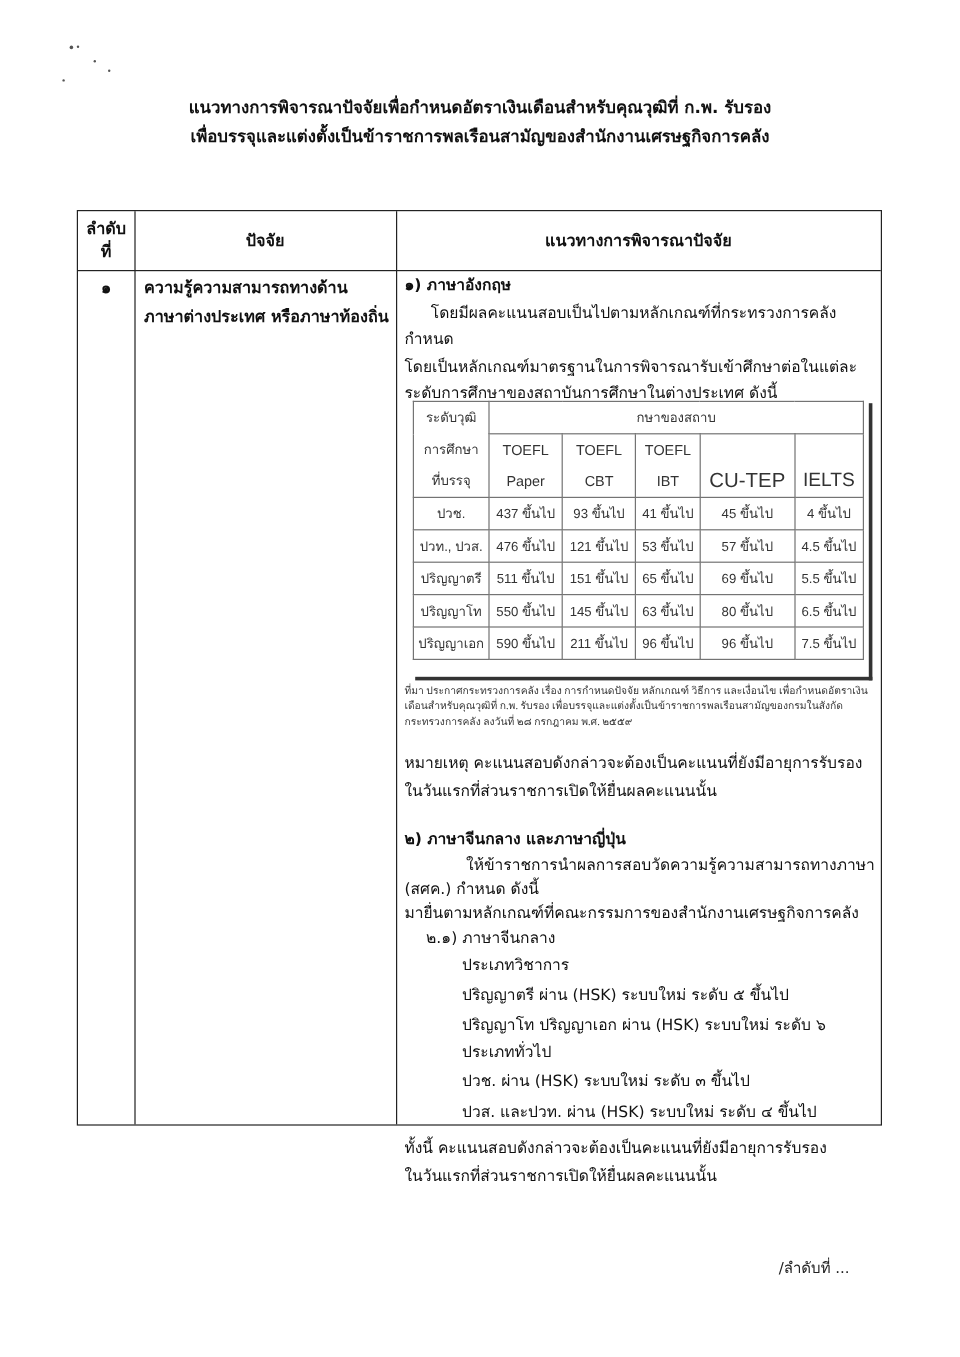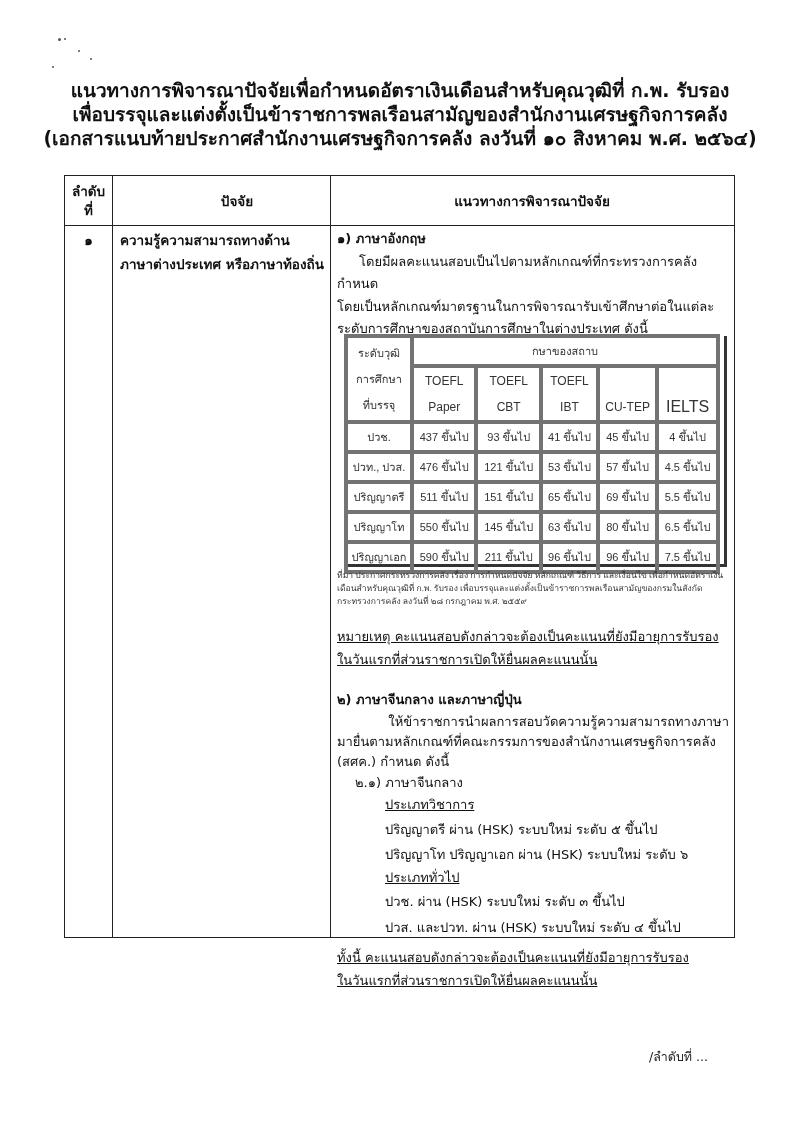--- a/index.html
+++ b/index.html
@@ -1,69 +1,68 @@
 <!DOCTYPE html>
 <html><head>
 <meta charset="utf-8">
 <style>
   html, body { margin: 0; padding: 0; background: #ffffff; }
   body { width: 800px; height: 1131px; position: relative; overflow: hidden;
          font-family: "DejaVu Sans", "Liberation Sans", sans-serif; color: #111; }
   .speck { position: absolute; background: #555; border-radius: 50%; }
   .title { position: absolute; left: 0; width: 800px; top: 78px; text-align: center;
-           font-size: 19px; font-weight: bold; line-height: 24px; }
+           font-size: 14px; font-weight: bold; line-height: 24px; }
   .outer { position: absolute; left: 64px; top: 175px; width: 671px; height: 763px;
            border: 1.6px solid #222; box-sizing: border-box; }
   .vline { position: absolute; top: 0; bottom: 0; width: 0; border-left: 1.4px solid #222; }
   .hline { position: absolute; left: 0; right: 0; height: 0; border-top: 1.6px solid #222; }
   .hdr { position: absolute; top: 0; height: 50px; display: flex; align-items: center;
          justify-content: center; text-align: center; font-weight: bold; font-size: 13.5px; line-height: 19px; }
   .cell-txt { position: absolute; font-size: 13.5px; line-height: 24px; font-weight: bold; }
   .content { position: absolute; left: 272px; top: 52px; width: 392px; font-size: 13px; line-height: 22.5px; }
   .content p { margin: 0; }
   .ind { text-indent: 22px; }
   .bold { font-weight: bold; }
-  .u { text-decoration: underline; }
+  .u { }
   .inner { position: absolute; left: 279px; top: 158px; width: 376px; border-collapse: collapse;
            font-family: "Liberation Sans Narrow", "Liberation Sans", sans-serif; font-size: 11px; color: #333; }
-  .inner td { border: 4px solid #737373; text-align: center; padding: 0; height: 26px; }
+  .inner td { border: 1px solid #737373; text-align: center; padding: 0; height: 26px; }
   .inner .lvl { width: 62px; }
   .inner .hrow td { height: 26px; }
   .inner-shadow { position: absolute; left: 281px; top: 160px; width: 378px; height: 228px;
                   border-right: 3px solid #333; border-bottom: 3px solid #333; }
   .note { font-size: 8.6px; line-height: 13px; color: #333; margin-top: 6px; font-family: Liberation Serif, serif; }
   .footer { position: absolute; right: 92px; top: 1047px; font-size: 12.5px; color: #222; }
 </style>
 </head>
 <body>
 
 <div class="speck" style="left:58px;top:38px;width:3px;height:3px;"></div>
 <div class="speck" style="left:64px;top:38px;width:2px;height:2px;"></div>
 <div class="speck" style="left:78px;top:50px;width:2px;height:2px;"></div>
 <div class="speck" style="left:90px;top:58px;width:2px;height:2px;"></div>
 <div class="speck" style="left:52px;top:66px;width:2px;height:2px;"></div>
 
 <div class="title">
   <div>แนวทางการพิจารณาปัจจัยเพื่อกำหนดอัตราเงินเดือนสำหรับคุณวุฒิที่ ก.พ. รับรอง</div>
   <div>เพื่อบรรจุและแต่งตั้งเป็นข้าราชการพลเรือนสามัญของสำนักงานเศรษฐกิจการคลัง</div>
-  <div>(เอกสารแนบท้ายประกาศสำนักงานเศรษฐกิจการคลัง ลงวันที่ ๑๐  สิงหาคม พ.ศ. ๒๕๖๔)</div>
 </div>
 
 <div class="outer">
   <div class="vline" style="left:47px;"></div>
   <div class="vline" style="left:265px;"></div>
   <div class="hline" style="top:49px;"></div>
 
   <div class="hdr" style="left:0;width:47px;">
     <div>
       <div>ลำดับ</div>
       <div>ที่</div>
     </div>
   </div>
-  <div class="hdr" style="left:63px;width:218px;">ปัจจัย</div>
+  <div class="hdr" style="left:47px;width:218px;">ปัจจัย</div>
   <div class="hdr" style="left:265px;width:404px;">แนวทางการพิจารณาปัจจัย</div>
 
   <div class="cell-txt" style="left:0;width:47px;top:52px;text-align:center;">๑</div>
   <div class="cell-txt" style="left:55px;top:52px;width:210px;">
     <div>ความรู้ความสามารถทางด้าน</div>
     <div>ภาษาต่างประเทศ หรือภาษาท้องถิ่น</div>
   </div>
 
   <div class="content">
     <p class="bold">๑) ภาษาอังกฤษ</p>
@@ -89,21 +88,21 @@
             <div>Paper</div>
           </td>
       <td rowspan="2" style="font-size:12px;line-height:26px;">
             <div>TOEFL</div>
             <div>CBT</div>
           </td>
       <td rowspan="2" style="font-size:12px;line-height:26px;">
             <div>TOEFL</div>
             <div>IBT</div>
           </td>
-      <td rowspan="2" style="font-size:12px;vertical-align:bottom;line-height:26px;">
+      <td rowspan="2" style="font-size:17px;vertical-align:bottom;line-height:26px;">
             <div>CU-TEP</div>
           </td>
       <td rowspan="2" style="font-size:16px;vertical-align:bottom;line-height:26px;">
             <div>IELTS</div>
           </td>
     </tr>
     <tr></tr>
     <tr>
       <td>ปวช.</td>
       <td>437 ขึ้นไป</td>
@@ -146,22 +145,22 @@
     </tr>
   </tbody>
     </table>
 
   <div class="content" style="top:393px;">
     <p class="note" style="margin-top:0;">ที่มา ประกาศกระทรวงการคลัง เรื่อง การกำหนดปัจจัย หลักเกณฑ์ วิธีการ และเงื่อนไข เพื่อกำหนดอัตราเงินเดือนสำหรับคุณวุฒิที่ ก.พ. รับรอง เพื่อบรรจุและแต่งตั้งเป็นข้าราชการพลเรือนสามัญของกรมในสังกัดกระทรวงการคลัง ลงวันที่ ๒๘ กรกฎาคม พ.ศ. ๒๕๕๙</p>
     <p class="u bold" style="margin-top:18px;font-weight:normal;">หมายเหตุ  คะแนนสอบดังกล่าวจะต้องเป็นคะแนนที่ยังมีอายุการรับรอง</p>
     <p class="u">ในวันแรกที่ส่วนราชการเปิดให้ยื่นผลคะแนนนั้น</p>
     <p class="bold" style="margin-top:18px;">๒) ภาษาจีนกลาง และภาษาญี่ปุ่น</p>
     <p class="ind" style="line-height:20px;text-align:right;">ให้ข้าราชการนำผลการสอบวัดความรู้ความสามารถทางภาษา</p>
+    <p style="line-height:20px;">(สศค.) กำหนด ดังนี้</p>
     <p style="line-height:20px;">มายื่นตามหลักเกณฑ์ที่คณะกรรมการของสำนักงานเศรษฐกิจการคลัง</p>
-    <p style="line-height:20px;">(สศค.) กำหนด ดังนี้</p>
     <p style="padding-left:18px;">๒.๑) ภาษาจีนกลาง</p>
     <p class="u" style="padding-left:48px;">ประเภทวิชาการ</p>
     <p style="padding-left:48px;line-height:26px;">ปริญญาตรี ผ่าน (HSK) ระบบใหม่ ระดับ ๕ ขึ้นไป</p>
     <p style="padding-left:48px;line-height:24px;">ปริญญาโท ปริญญาเอก ผ่าน (HSK) ระบบใหม่ ระดับ ๖</p>
     <p class="u" style="padding-left:48px;">ประเภททั่วไป</p>
     <p style="padding-left:48px;line-height:26px;">ปวช. ผ่าน (HSK) ระบบใหม่ ระดับ ๓ ขึ้นไป</p>
     <p style="padding-left:48px;line-height:26px;">ปวส. และปวท. ผ่าน (HSK) ระบบใหม่ ระดับ ๔ ขึ้นไป</p>
     <p class="u" style="margin-top:6px;">ทั้งนี้ คะแนนสอบดังกล่าวจะต้องเป็นคะแนนที่ยังมีอายุการรับรอง</p>
     <p class="u">ในวันแรกที่ส่วนราชการเปิดให้ยื่นผลคะแนนนั้น</p>
   </div>

